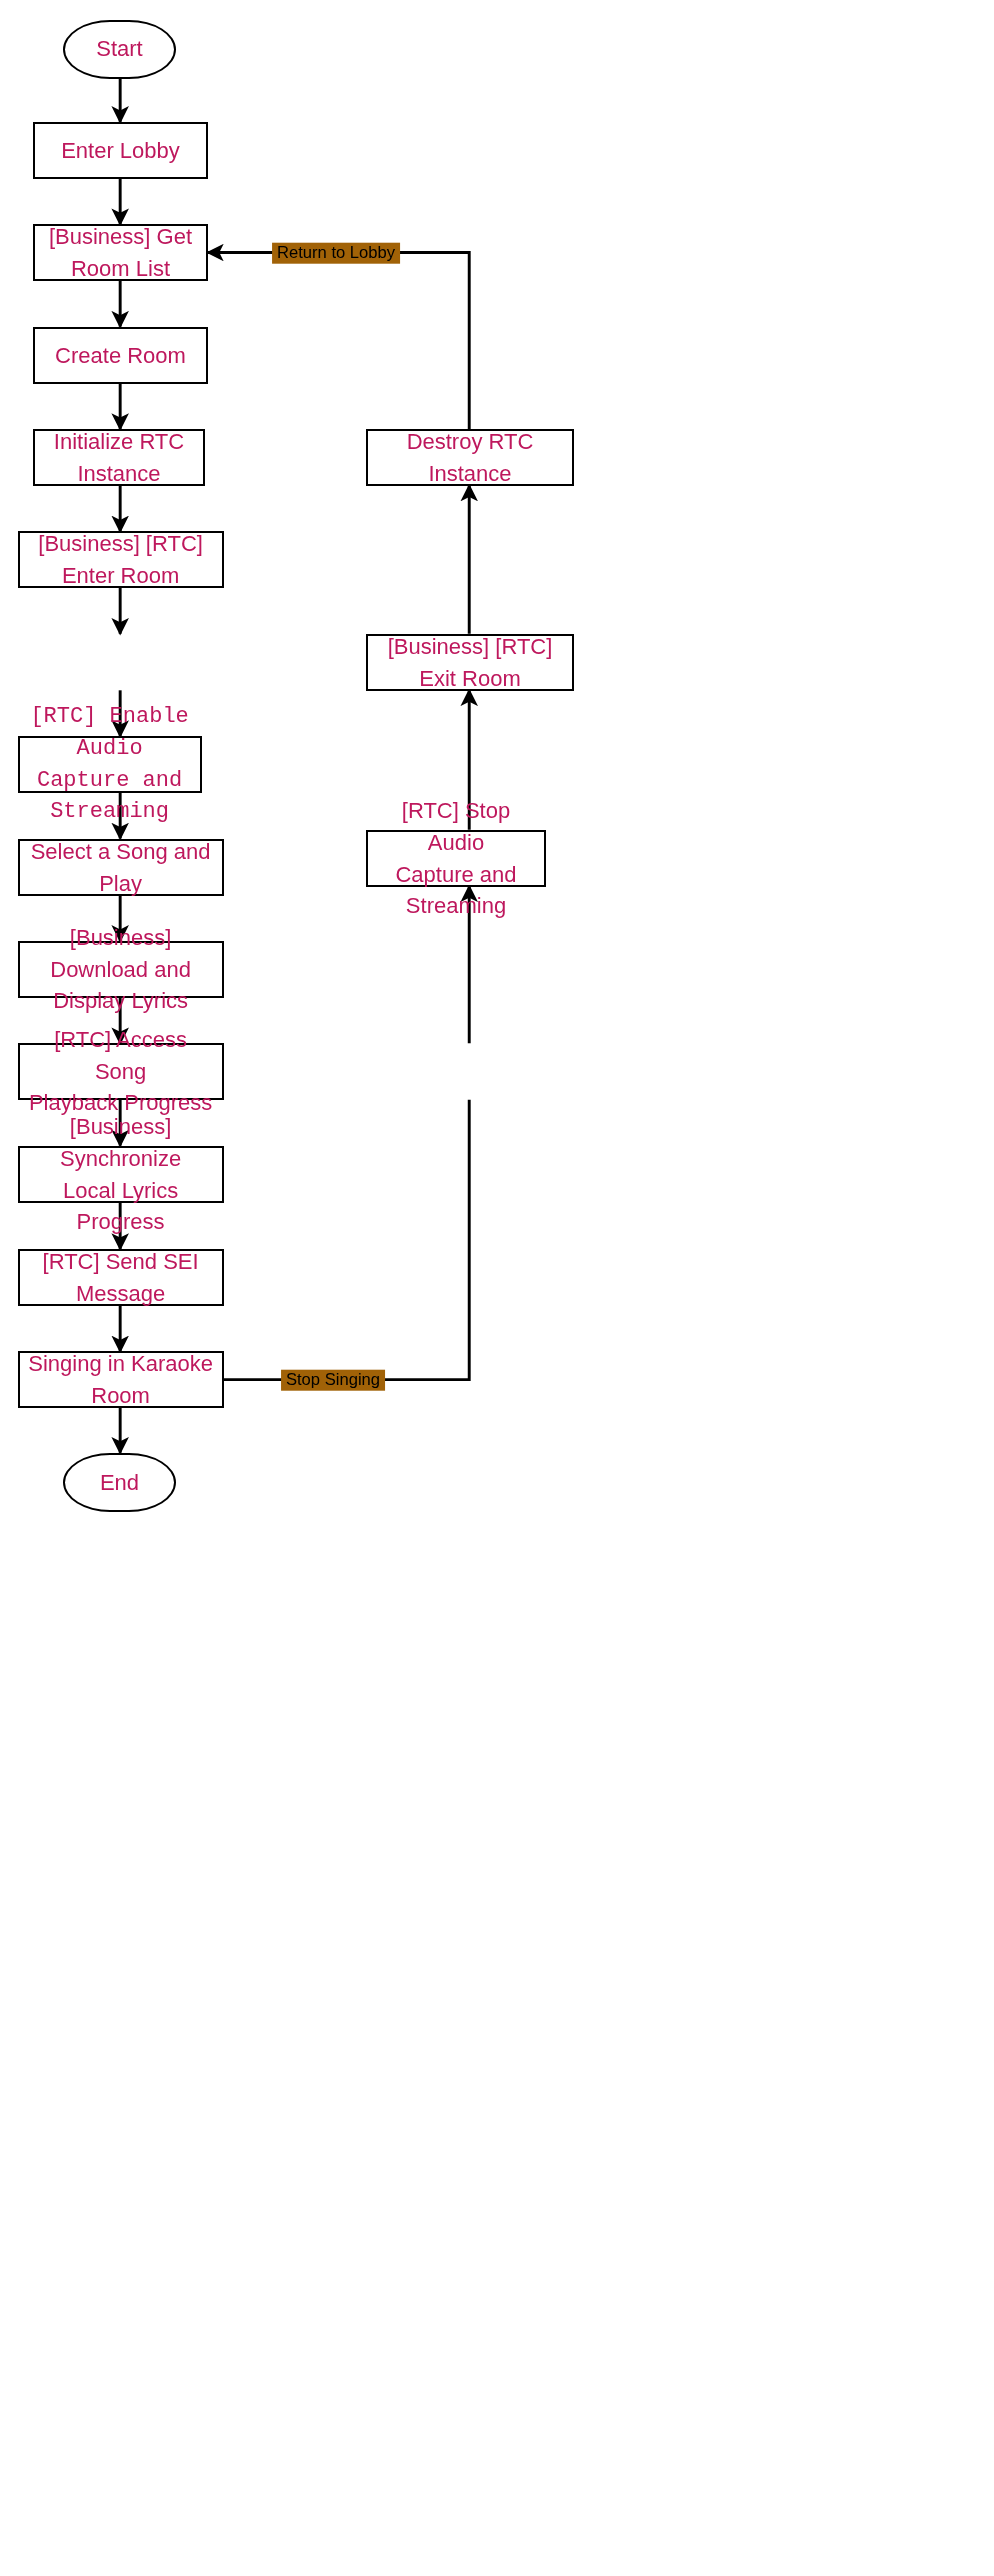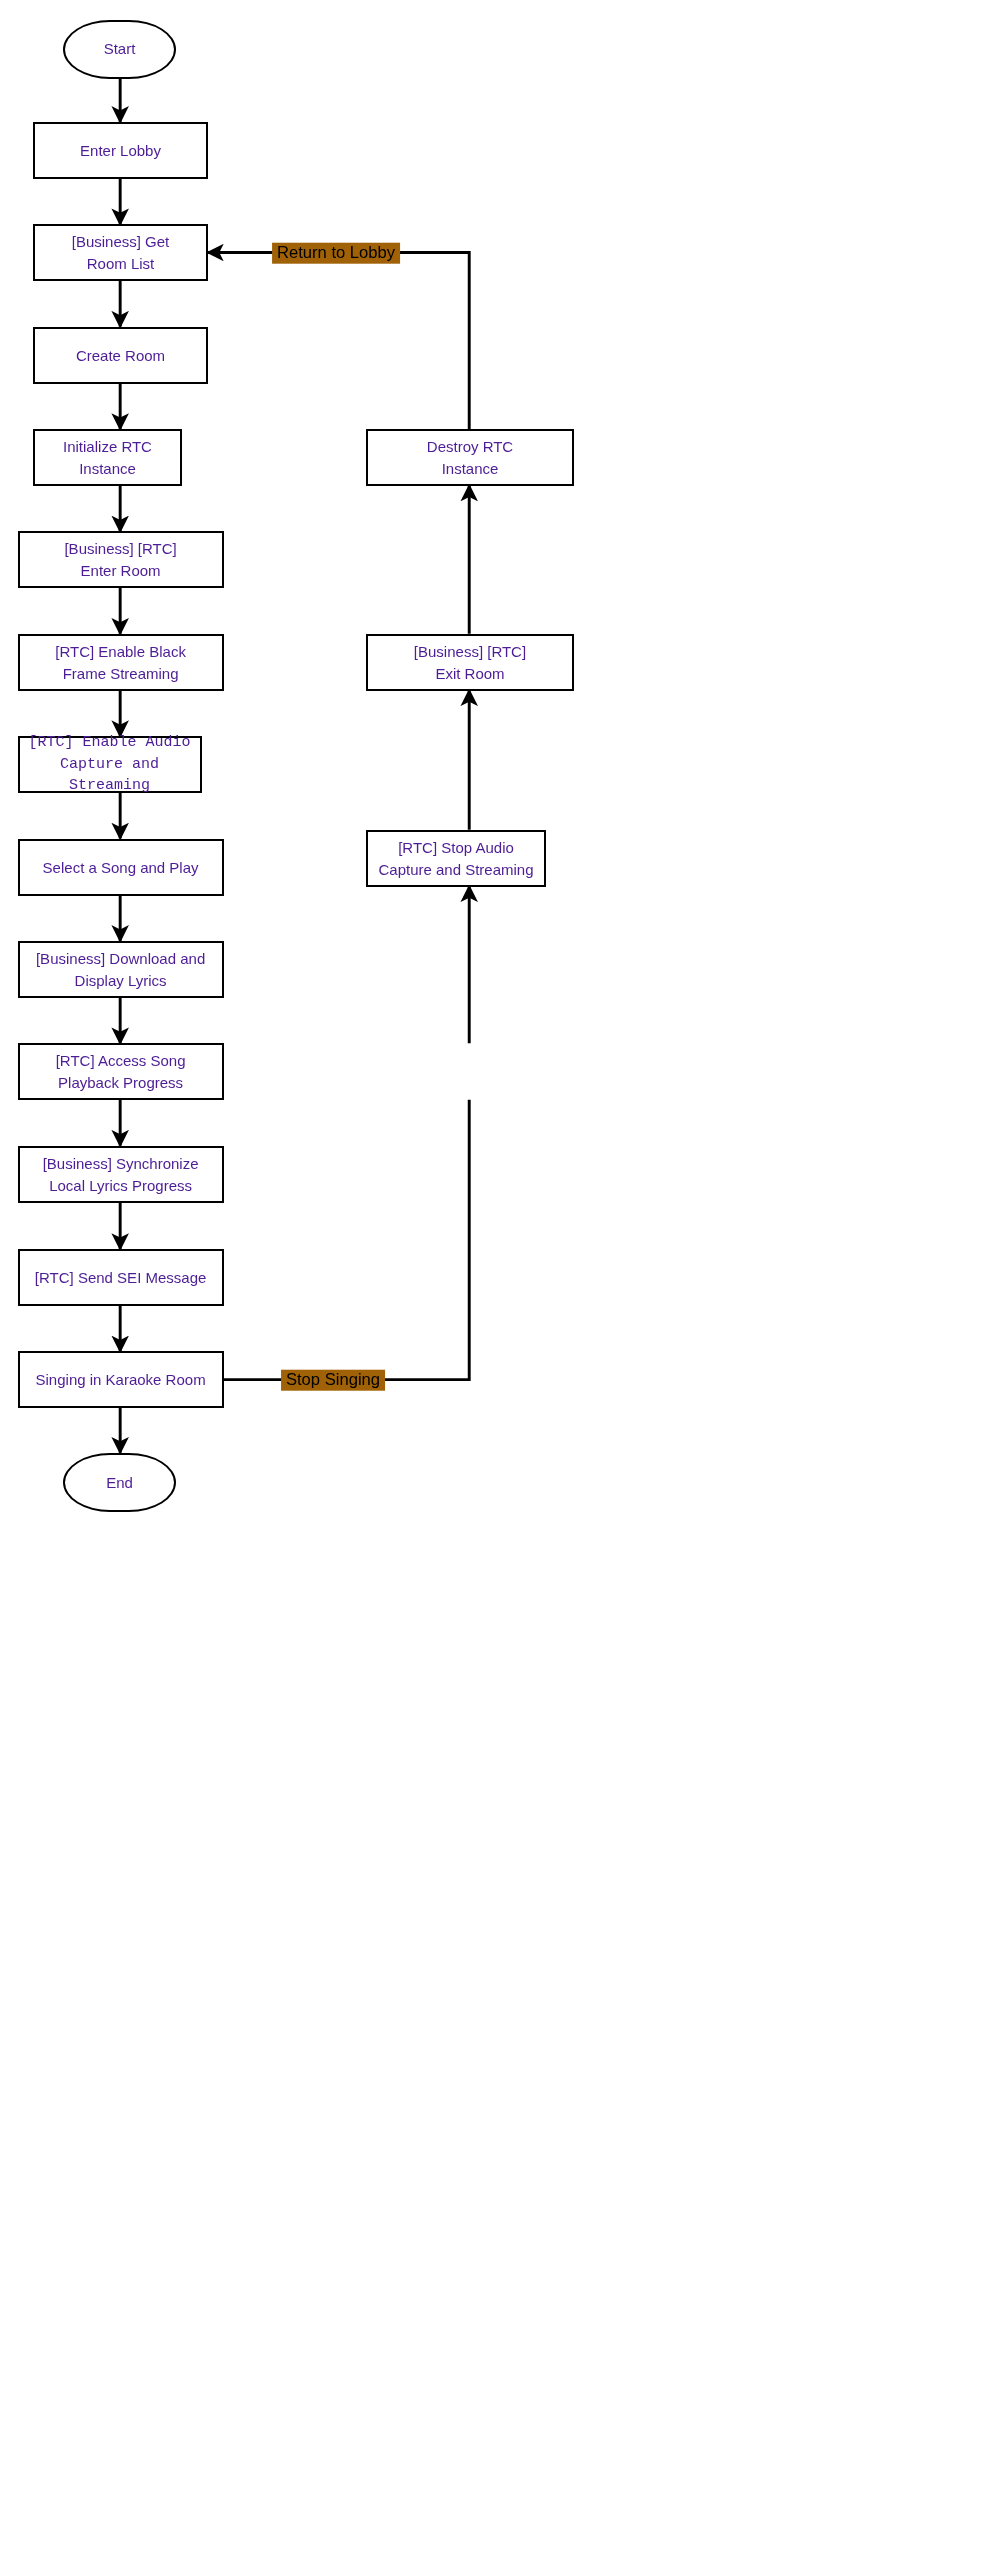--- a/index.html
+++ b/index.html
@@ -28,22 +28,22 @@
   }
   .node {
     position: absolute;
     box-sizing: border-box;
     background: #ffffff;
     border: 2.9px solid #000000;
     display: flex;
     align-items: center;
     justify-content: center;
     text-align: center;
-    color: #4c1d95;
-    font-size: 15px;
+    color: #be185d;
+    font-size: 22px;
     line-height: 1.45;
     font-family: "Liberation Sans", sans-serif;
     white-space: pre-line;
     padding: 2px 5.9px;
   }
   .node.terminal {
     border-radius: 47px / 50%;
   }
   .edge-label {
     position: absolute;
@@ -98,28 +98,26 @@
 
   <div class="node terminal" style="left:63px;  top:19.5px;   width:113px; height:59px;">Start</div>
 
   <div class="node" style="left:33px;  top:122px;  width:175px; height:57px;">Enter Lobby</div>
 
   <div class="node" style="left:33px;  top:224px;  width:175px; height:57px;">[Business] Get
 Room List</div>
 
   <div class="node" style="left:33px;  top:327px;  width:175px; height:57px;">Create Room</div>
 
-  <div class="node" style="left:33px;  top:429px;  width:149px; height:57px;">Initialize RTC
+  <div class="node" style="left:33px;  top:429px;  width:172px; height:57px;">Initialize RTC
 Instance</div>
 
   <div class="node" style="left:17.6px;  top:531px;  width:206px; height:57px;">[Business] [RTC]
 Enter Room</div>
 
-  <div class="node" style="left:17.6px;  top:634px;  width:206px; height:57px;">[RTC] Enable Black
-Frame Streaming</div>
 
   <div class="node" style="left:17.6px;  top:736px;  width:184px; height:57px;font-family:Liberation Mono, monospace;">[RTC] Enable Audio
 Capture and Streaming</div>
 
   <div class="node" style="left:17.6px;  top:839px;  width:206px; height:57px;text-align:center;">Select a Song and Play</div>
 
   <div class="node" style="left:17.6px;  top:941px;  width:206px; height:57px;">[Business] Download and
 Display Lyrics</div>
 
   <div class="node" style="left:17.6px;  top:1043px; width:206px; height:57px;">[RTC] Access Song

